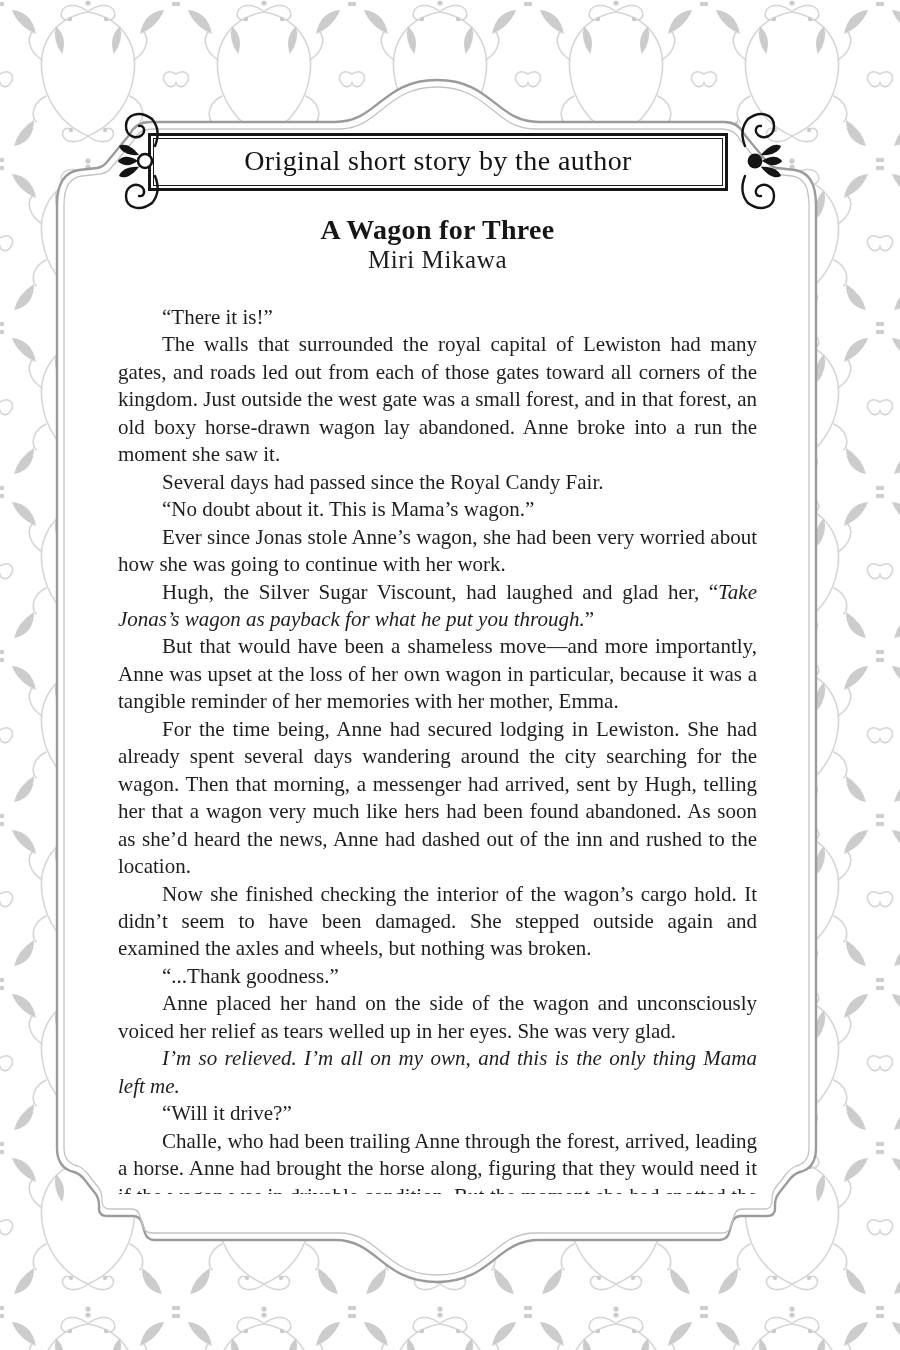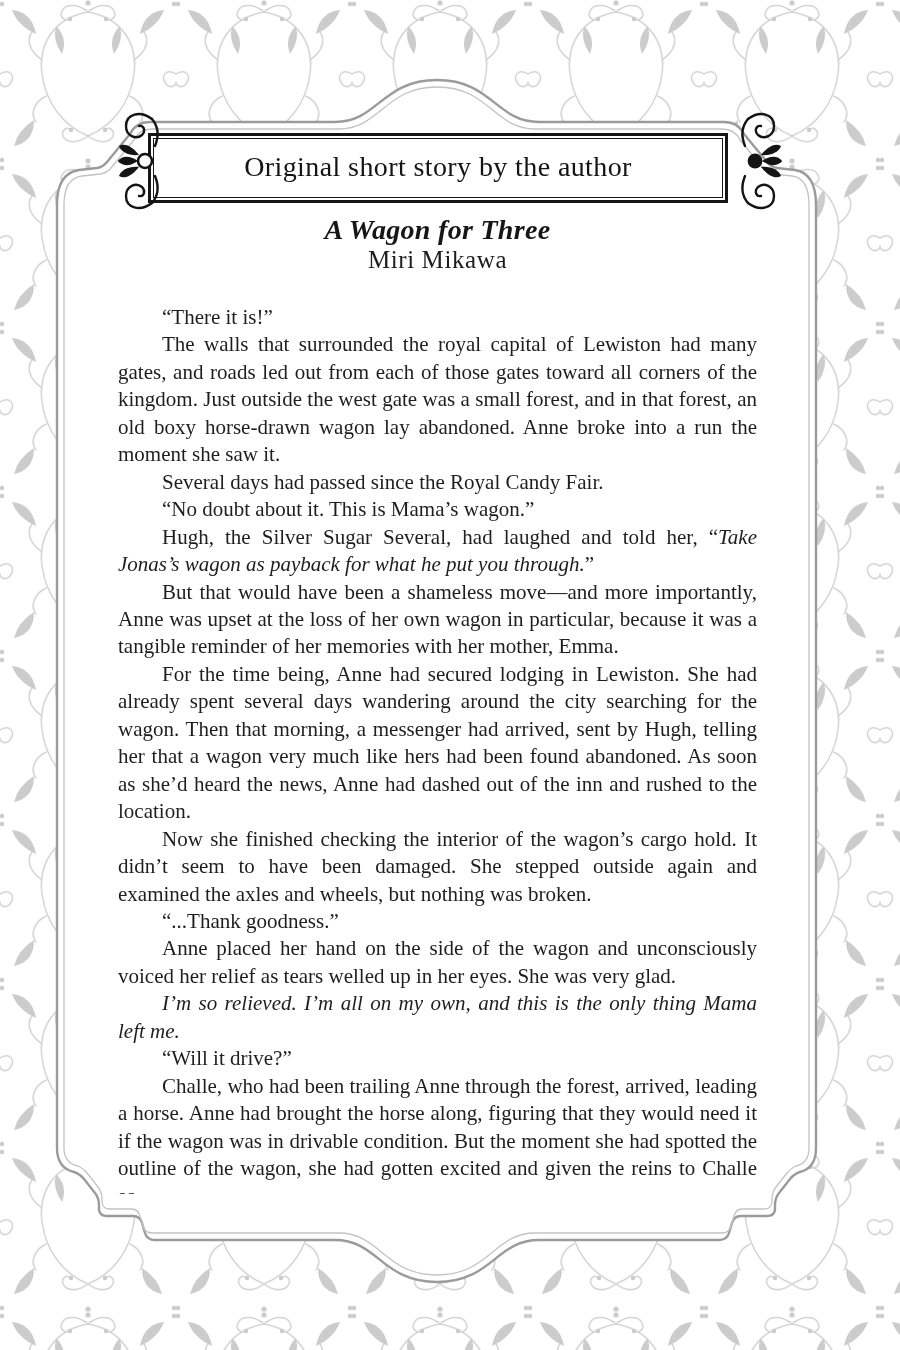--- a/index.html
+++ b/index.html
@@ -2,36 +2,36 @@
 <html><head>
 <meta charset="utf-8">
 <style>
   html,body{margin:0;padding:0;background:#ffffff;}
   .page{
     position:relative;width:900px;height:1350px;overflow:hidden;
     font-family:"Liberation Serif","DejaVu Serif",serif;color:#1d1d1d;background:#fff;
   }
   .bg-svg,.frame-svg{position:absolute;left:0;top:0;width:900px;height:1350px;display:block;}
   .banner{
-    position:absolute;left:148px;top:133px;width:580px;height:70px;
+    position:absolute;left:148px;top:133px;width:580px;height:58px;
     border:3px solid #161616;box-sizing:border-box;background:#fff;z-index:3;
   }
   .banner-inner{
     position:absolute;left:2px;top:2px;right:2px;bottom:2px;
     border:1px solid #1a1a1a;display:flex;align-items:center;justify-content:center;
   }
   .banner-label{
     font-size:28px;letter-spacing:.4px;color:#141414;white-space:nowrap;
     transform:translateY(-1px);
   }
   .fleuron{position:absolute;width:60px;height:110px;z-index:4;}
   .fleuron-left{left:118px;top:106px;}
   .fleuron-right{left:722px;top:106px;}
   .title-block{position:absolute;left:118px;top:214px;width:639px;text-align:center;z-index:3;}
-  .story-title{font-size:28px;font-weight:bold;color:#161616;letter-spacing:.3px;line-height:1.15;font-style:italic;}
+  .story-title{font-size:28px;font-weight:bold;color:#161616;letter-spacing:.3px;line-height:1.15;}
   .story-author{font-size:25px;color:#1d1d1d;letter-spacing:.6px;}
   .story-body{
     position:absolute;left:118px;top:304px;width:639px;height:890px;overflow:hidden;z-index:3;
     font-size:21px;line-height:27.45px;text-align:justify;color:#1e1e1e;
   }
   .story-body p{margin:0;text-indent:44px;}
   .story-body .it{font-style:italic;}
 </style>
 </head>
 <body>
@@ -153,21 +153,22 @@
   <div class="title-block">
     <div class="story-title">A Wagon for Three</div>
     <div class="story-author">Miri Mikawa</div>
   </div>
 
   <div class="story-body">
       <p><span>“There it is!”</span></p>
       <p><span>The walls that surrounded the royal capital of Lewiston had many gates, and roads led out from each of those gates toward all corners of the kingdom. Just outside the west gate was a small forest, and in that forest, an old boxy horse-drawn wagon lay abandoned. Anne broke into a run the moment she saw it.</span></p>
       <p><span>Several days had passed since the Royal Candy Fair.</span></p>
       <p><span>“No doubt about it. This is Mama’s wagon.”</span></p>
-      <p><span>Hugh, the Silver Sugar Several, had laughed and told her, “</span><span class="it">Take Jonas’s wagon as payback for what he put you through.</span><span>”</span></p>
+      <p><span>Ever since Jonas stole Anne’s wagon, she had been very worried about how she was going to continue with her work.</span></p>
+      <p><span>Hugh, the Silver Sugar Viscount, had laughed and glad her, “</span><span class="it">Take Jonas’s wagon as payback for what he put you through.</span><span>”</span></p>
       <p><span>But that would have been a shameless move—and more importantly, Anne was upset at the loss of her own wagon in particular, because it was a tangible reminder of her memories with her mother, Emma.</span></p>
       <p><span>For the time being, Anne had secured lodging in Lewiston. She had already spent several days wandering around the city searching for the wagon. Then that morning, a messenger had arrived, sent by Hugh, telling her that a wagon very much like hers had been found abandoned. As soon as she’d heard the news, Anne had dashed out of the inn and rushed to the location.</span></p>
       <p><span>Now she finished checking the interior of the wagon’s cargo hold. It didn’t seem to have been damaged. She stepped outside again and examined the axles and wheels, but nothing was broken.</span></p>
       <p><span>“...Thank goodness.”</span></p>
       <p><span>Anne placed her hand on the side of the wagon and unconsciously voiced her relief as tears welled up in her eyes. She was very glad.</span></p>
       <p><span class="it">I’m so relieved. I’m all on my own, and this is the only thing Mama left me.</span></p>
       <p><span>“Will it drive?”</span></p>
       <p><span>Challe, who had been trailing Anne through the forest, arrived, leading a horse. Anne had brought the horse along, figuring that they would need it if the wagon was in drivable condition. But the moment she had spotted the outline of the wagon, she had gotten excited and given the reins to Challe so</span></p>
     </div>
 

